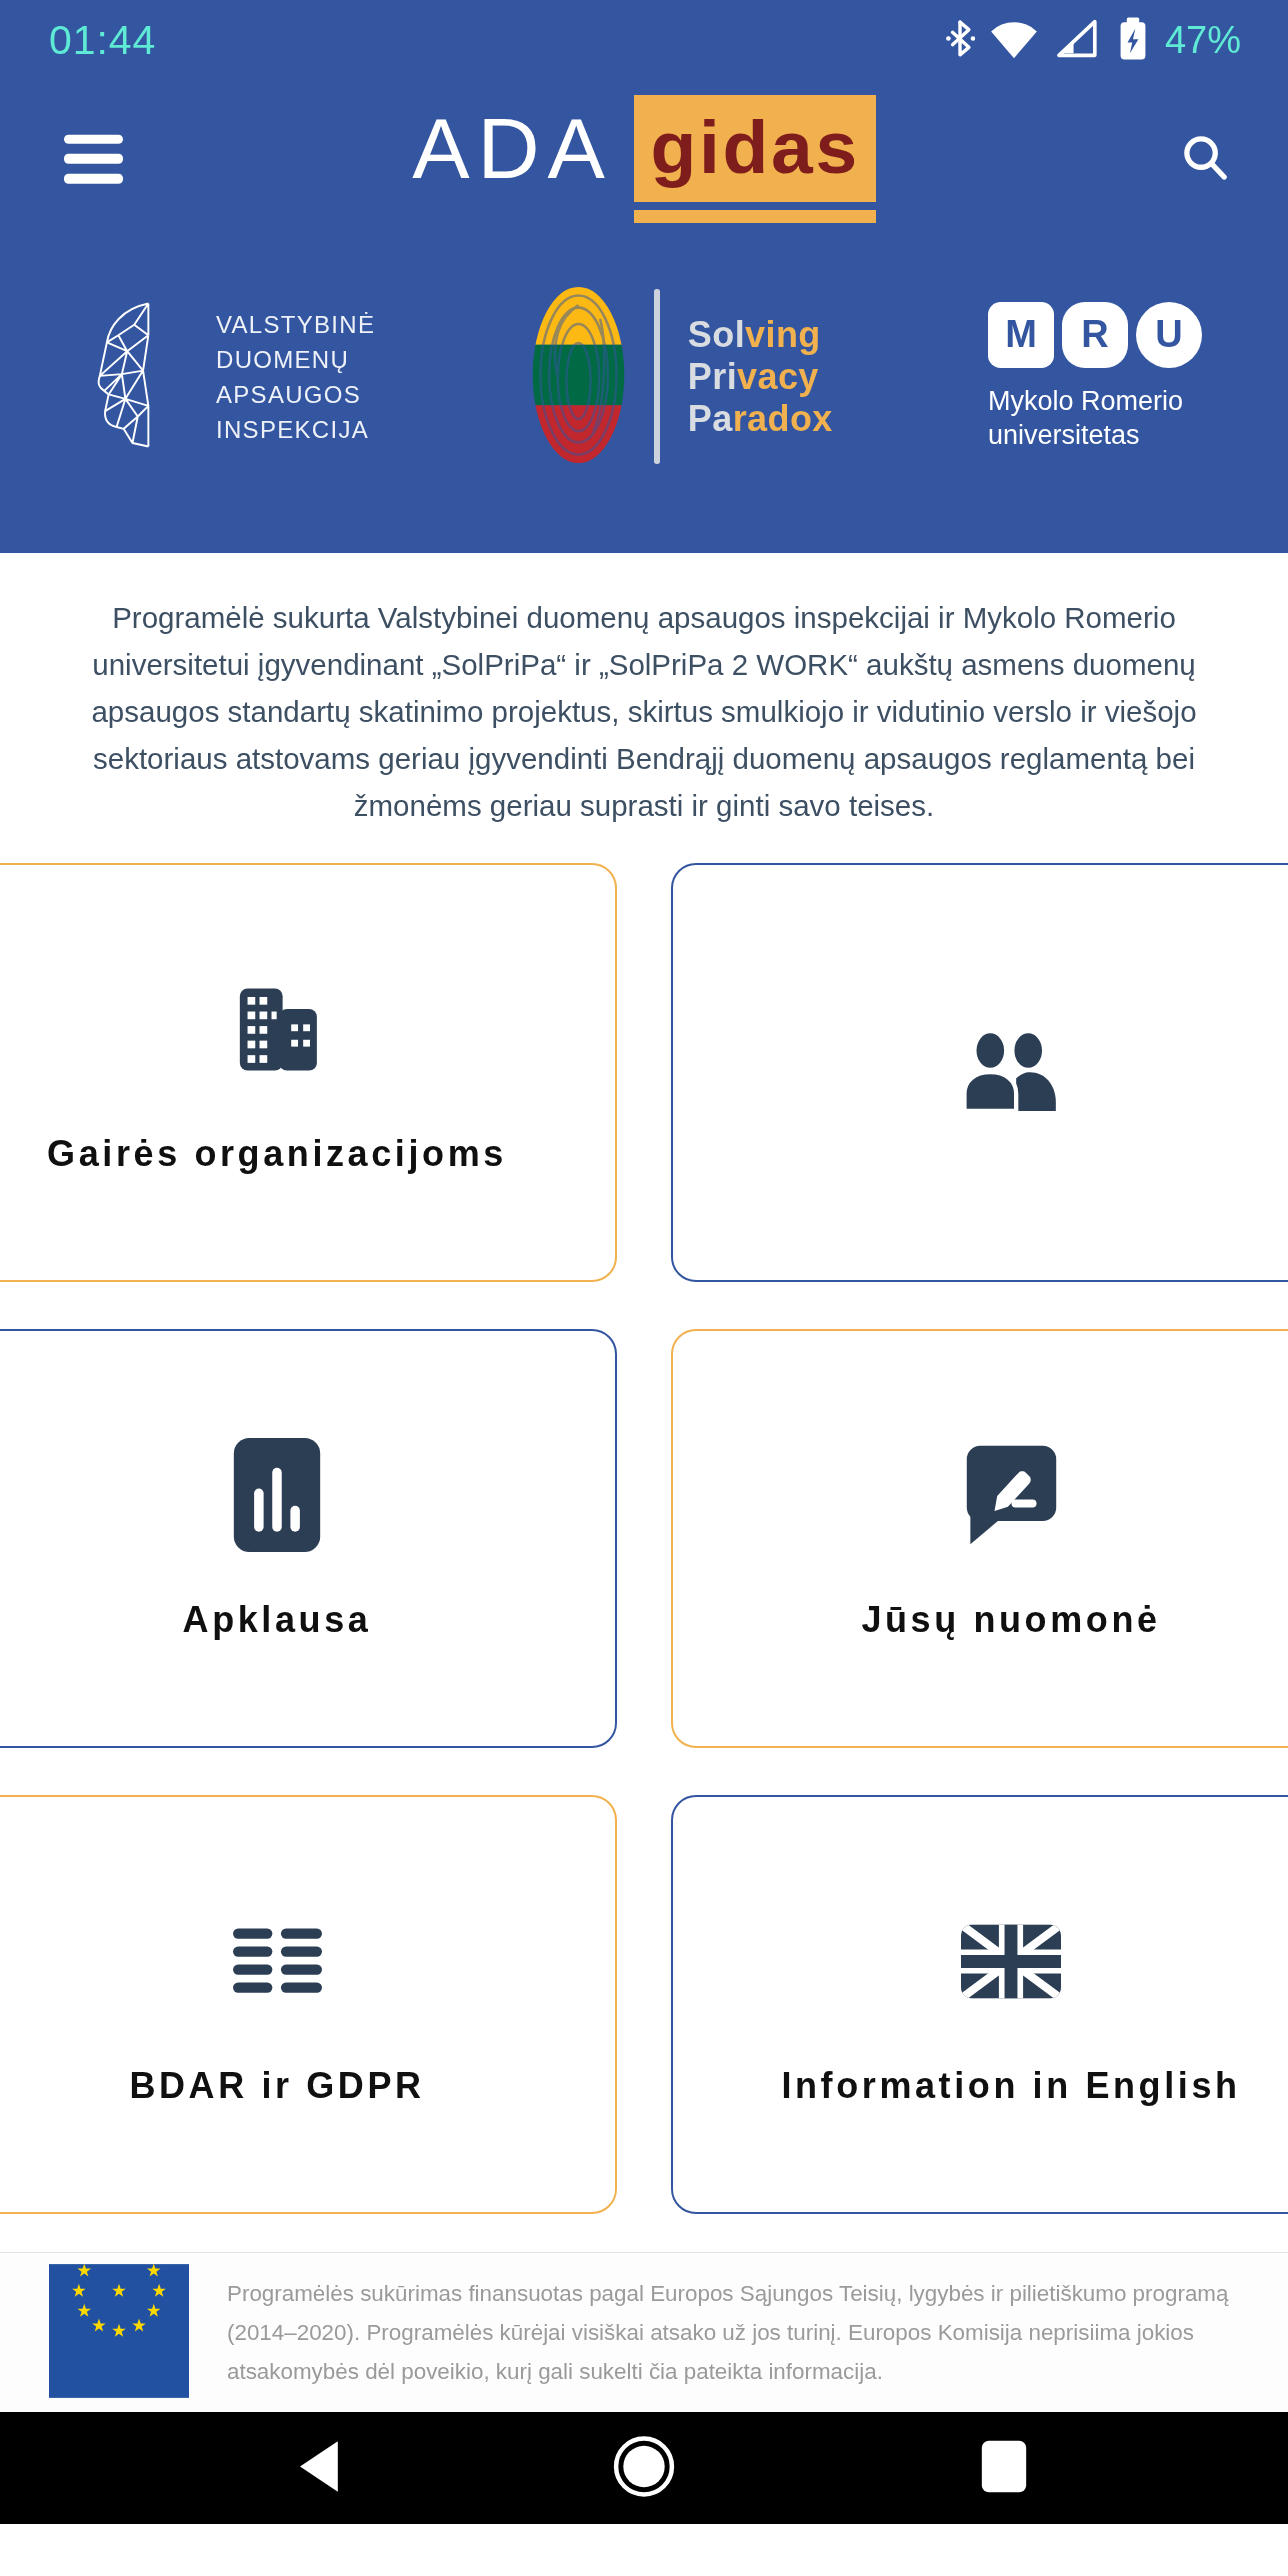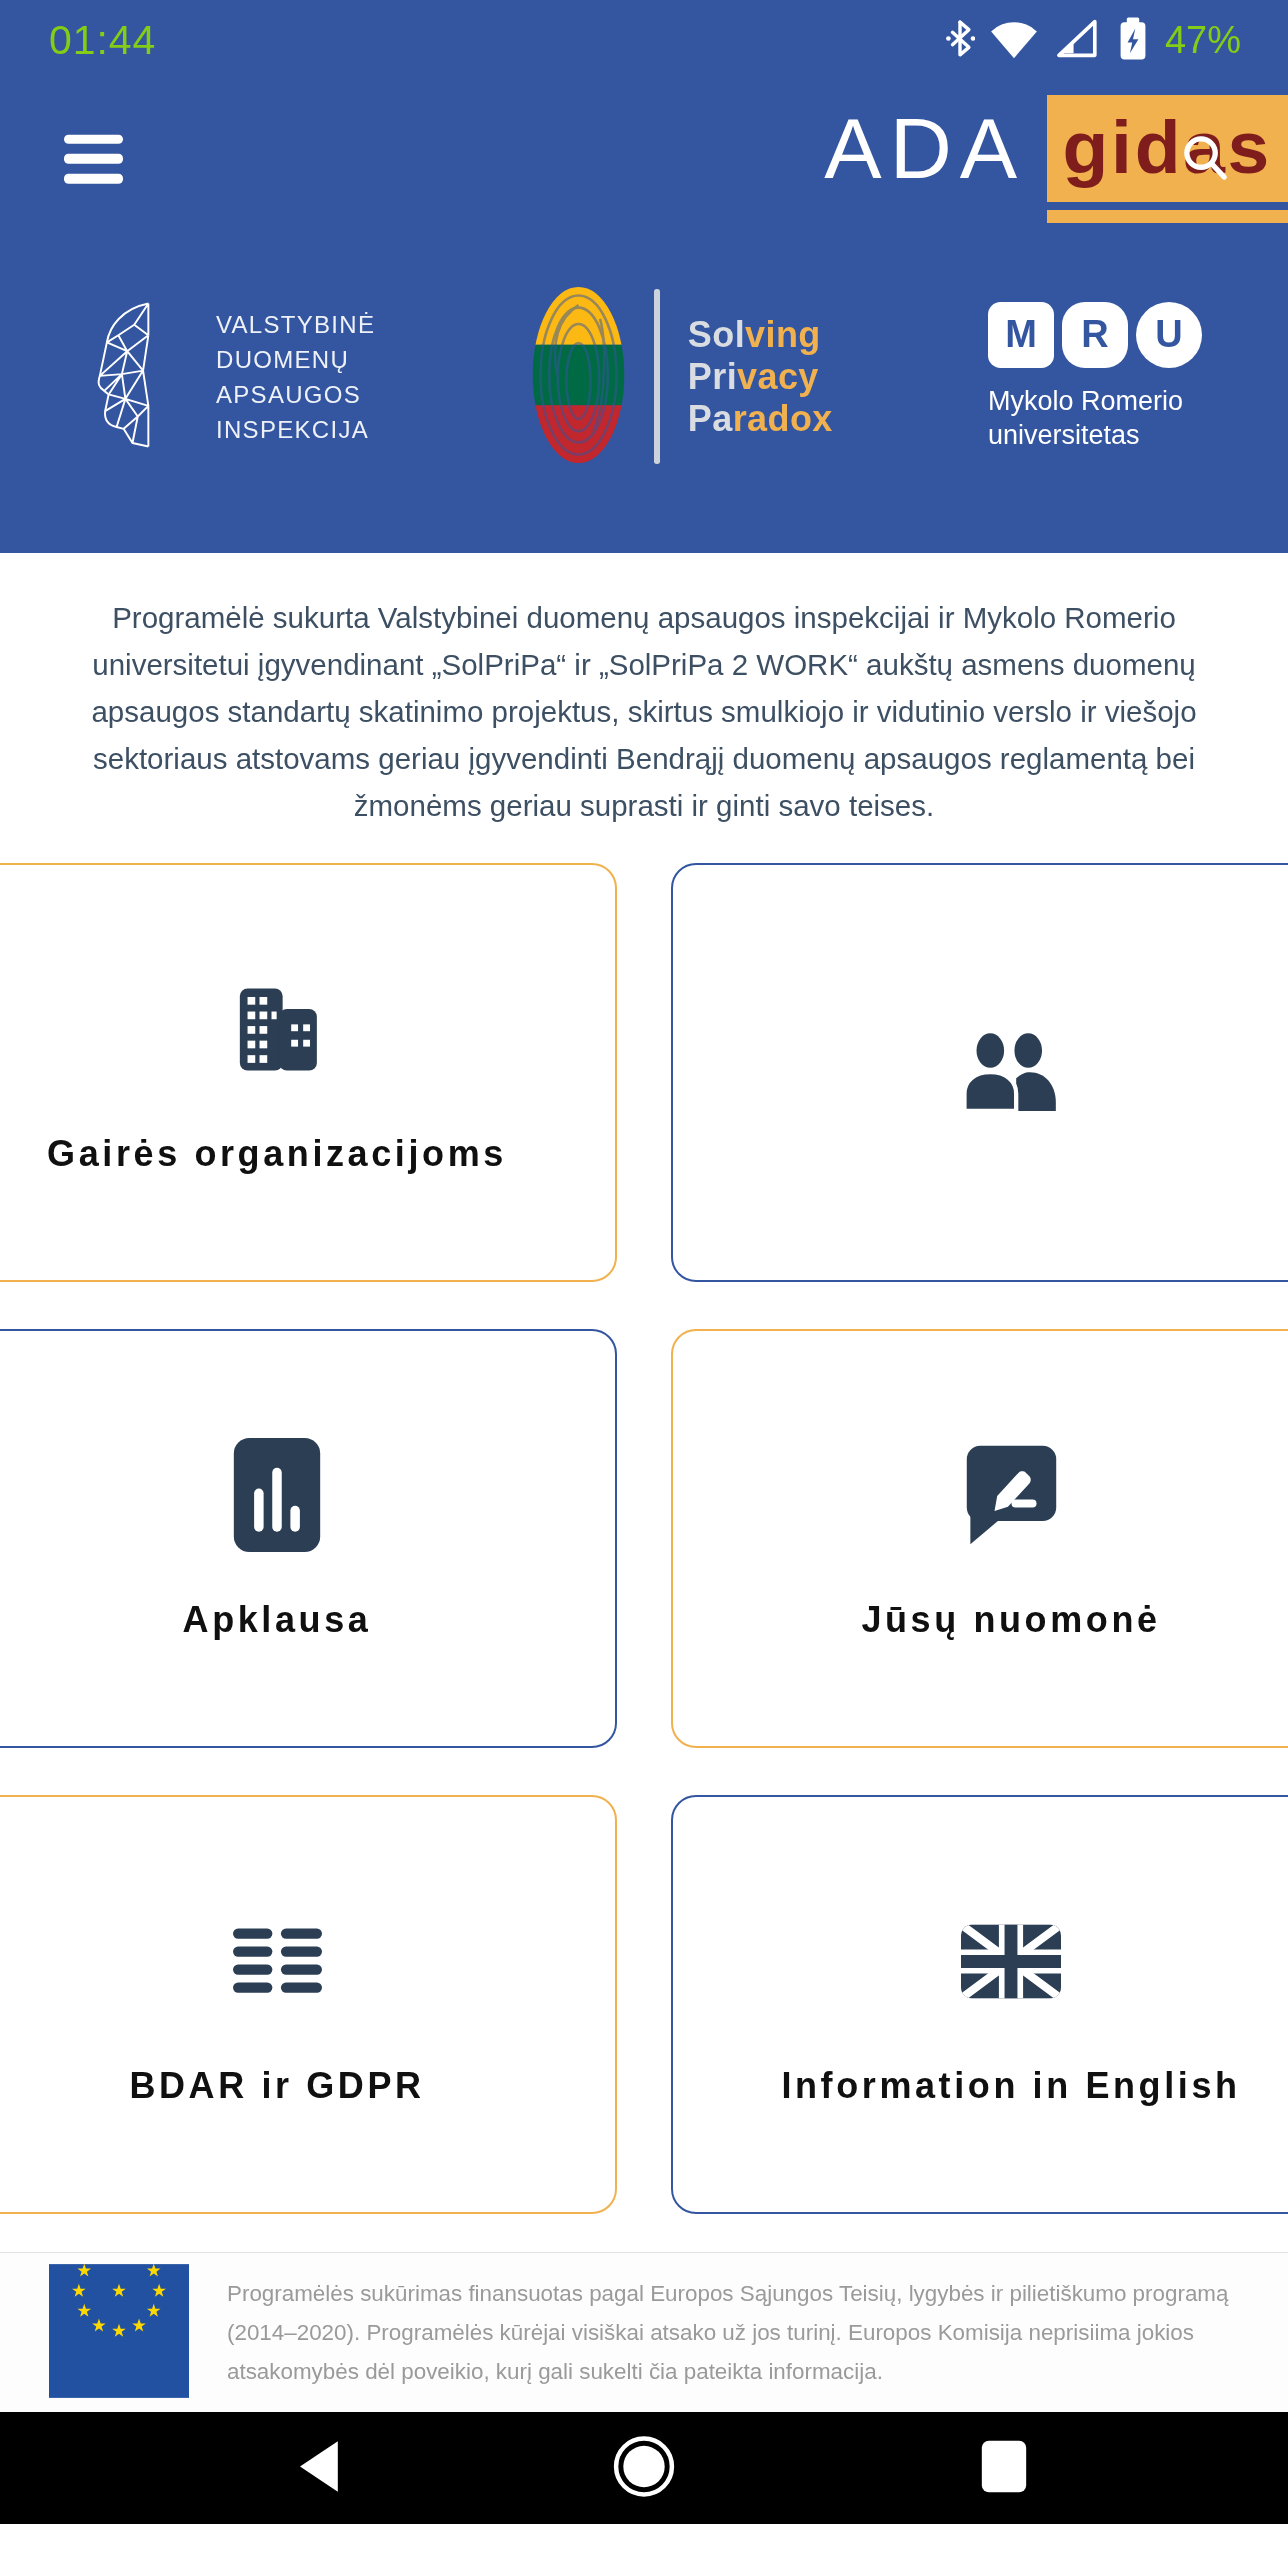--- a/index.html
+++ b/index.html
@@ -7,27 +7,27 @@
     width:1288px;height:2576px;overflow:hidden;background:#ffffff;
     font-family:"Liberation Sans",sans-serif;
     -webkit-font-smoothing:antialiased;
   }
   .screen{position:relative;width:1288px;height:2576px;display:flex;flex-direction:column;}
 
   
   .hero{background:#3456a0;height:553px;flex:none;}
   .status-bar{
     display:flex;justify-content:space-between;align-items:center;
-    padding:16px 47px 0 49px;color:#84cc16;gap:27px;
+    padding:16px 47px 0 49px;color:#5eead4;gap:27px;
   }
   .sb-time{font-size:41px;font-weight:500;letter-spacing:0.9px;}
   .sb-right{display:flex;align-items:center;gap:14.3px;}
   .sb-pct{font-size:38px;font-weight:500;}
 
-  .app-bar{position:relative;height:179px;margin-top:5.4px;display:flex;align-items:center;justify-content:flex-end;}
+  .app-bar{position:relative;height:179px;margin-top:5.4px;display:flex;align-items:center;justify-content:center;}
   .hamburger{position:absolute;left:64px;top:50%;transform:translateY(-50%);cursor:pointer;}
   .hamburger span{display:block;width:59px;height:9.8px;border-radius:4.5px;background:#fff;margin:9.8px 0;}
   .search-btn{position:absolute;right:55px;top:50%;transform:translateY(-50%);cursor:pointer;}
 
   .logo{display:flex;align-items:flex-start;gap:21.5px;}
   .logo-ada{color:#fff;font-size:86px;font-weight:400;letter-spacing:8px;line-height:107px;}
   .logo-accent-wrap{display:flex;flex-direction:column;}
   .logo-gidas{background:#f0b14e;color:#7f1d1d;font-weight:bold;font-size:75px;line-height:100px;padding:1.8px 16px 5.4px;letter-spacing:2.7px;}
   .logo-underline{height:12.5px;background:#f0b14e;margin-top:8px;}
 

